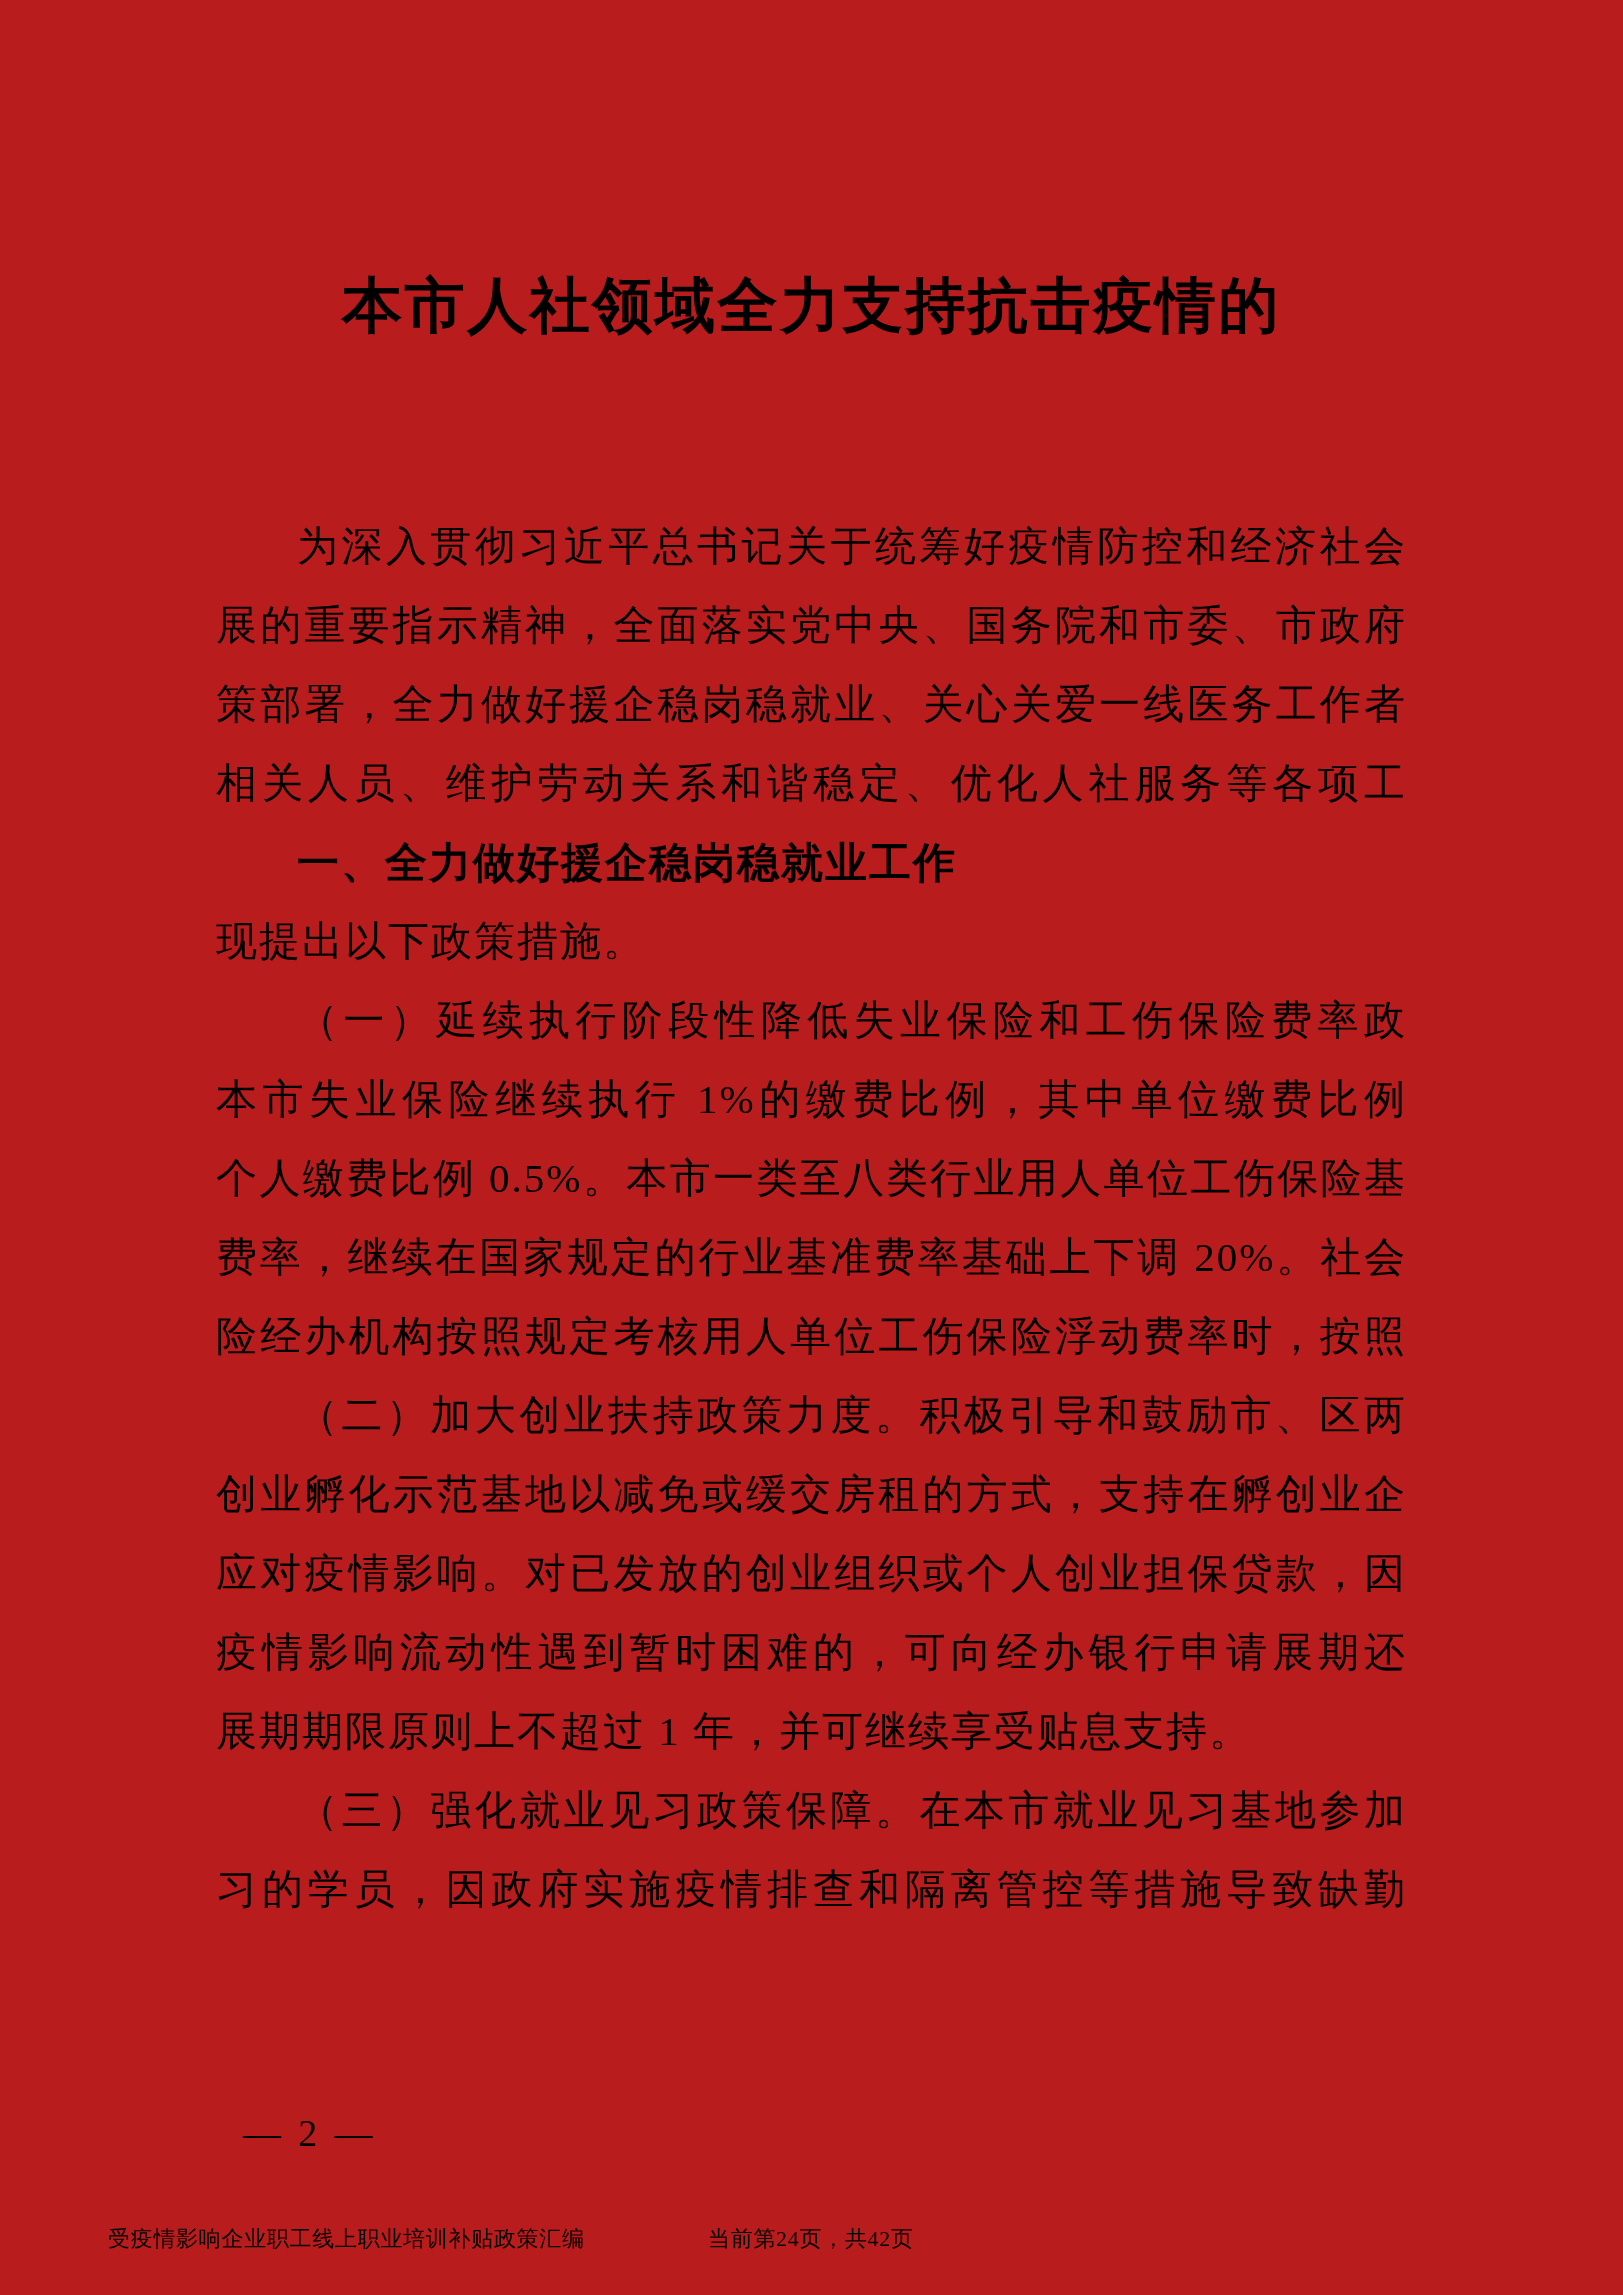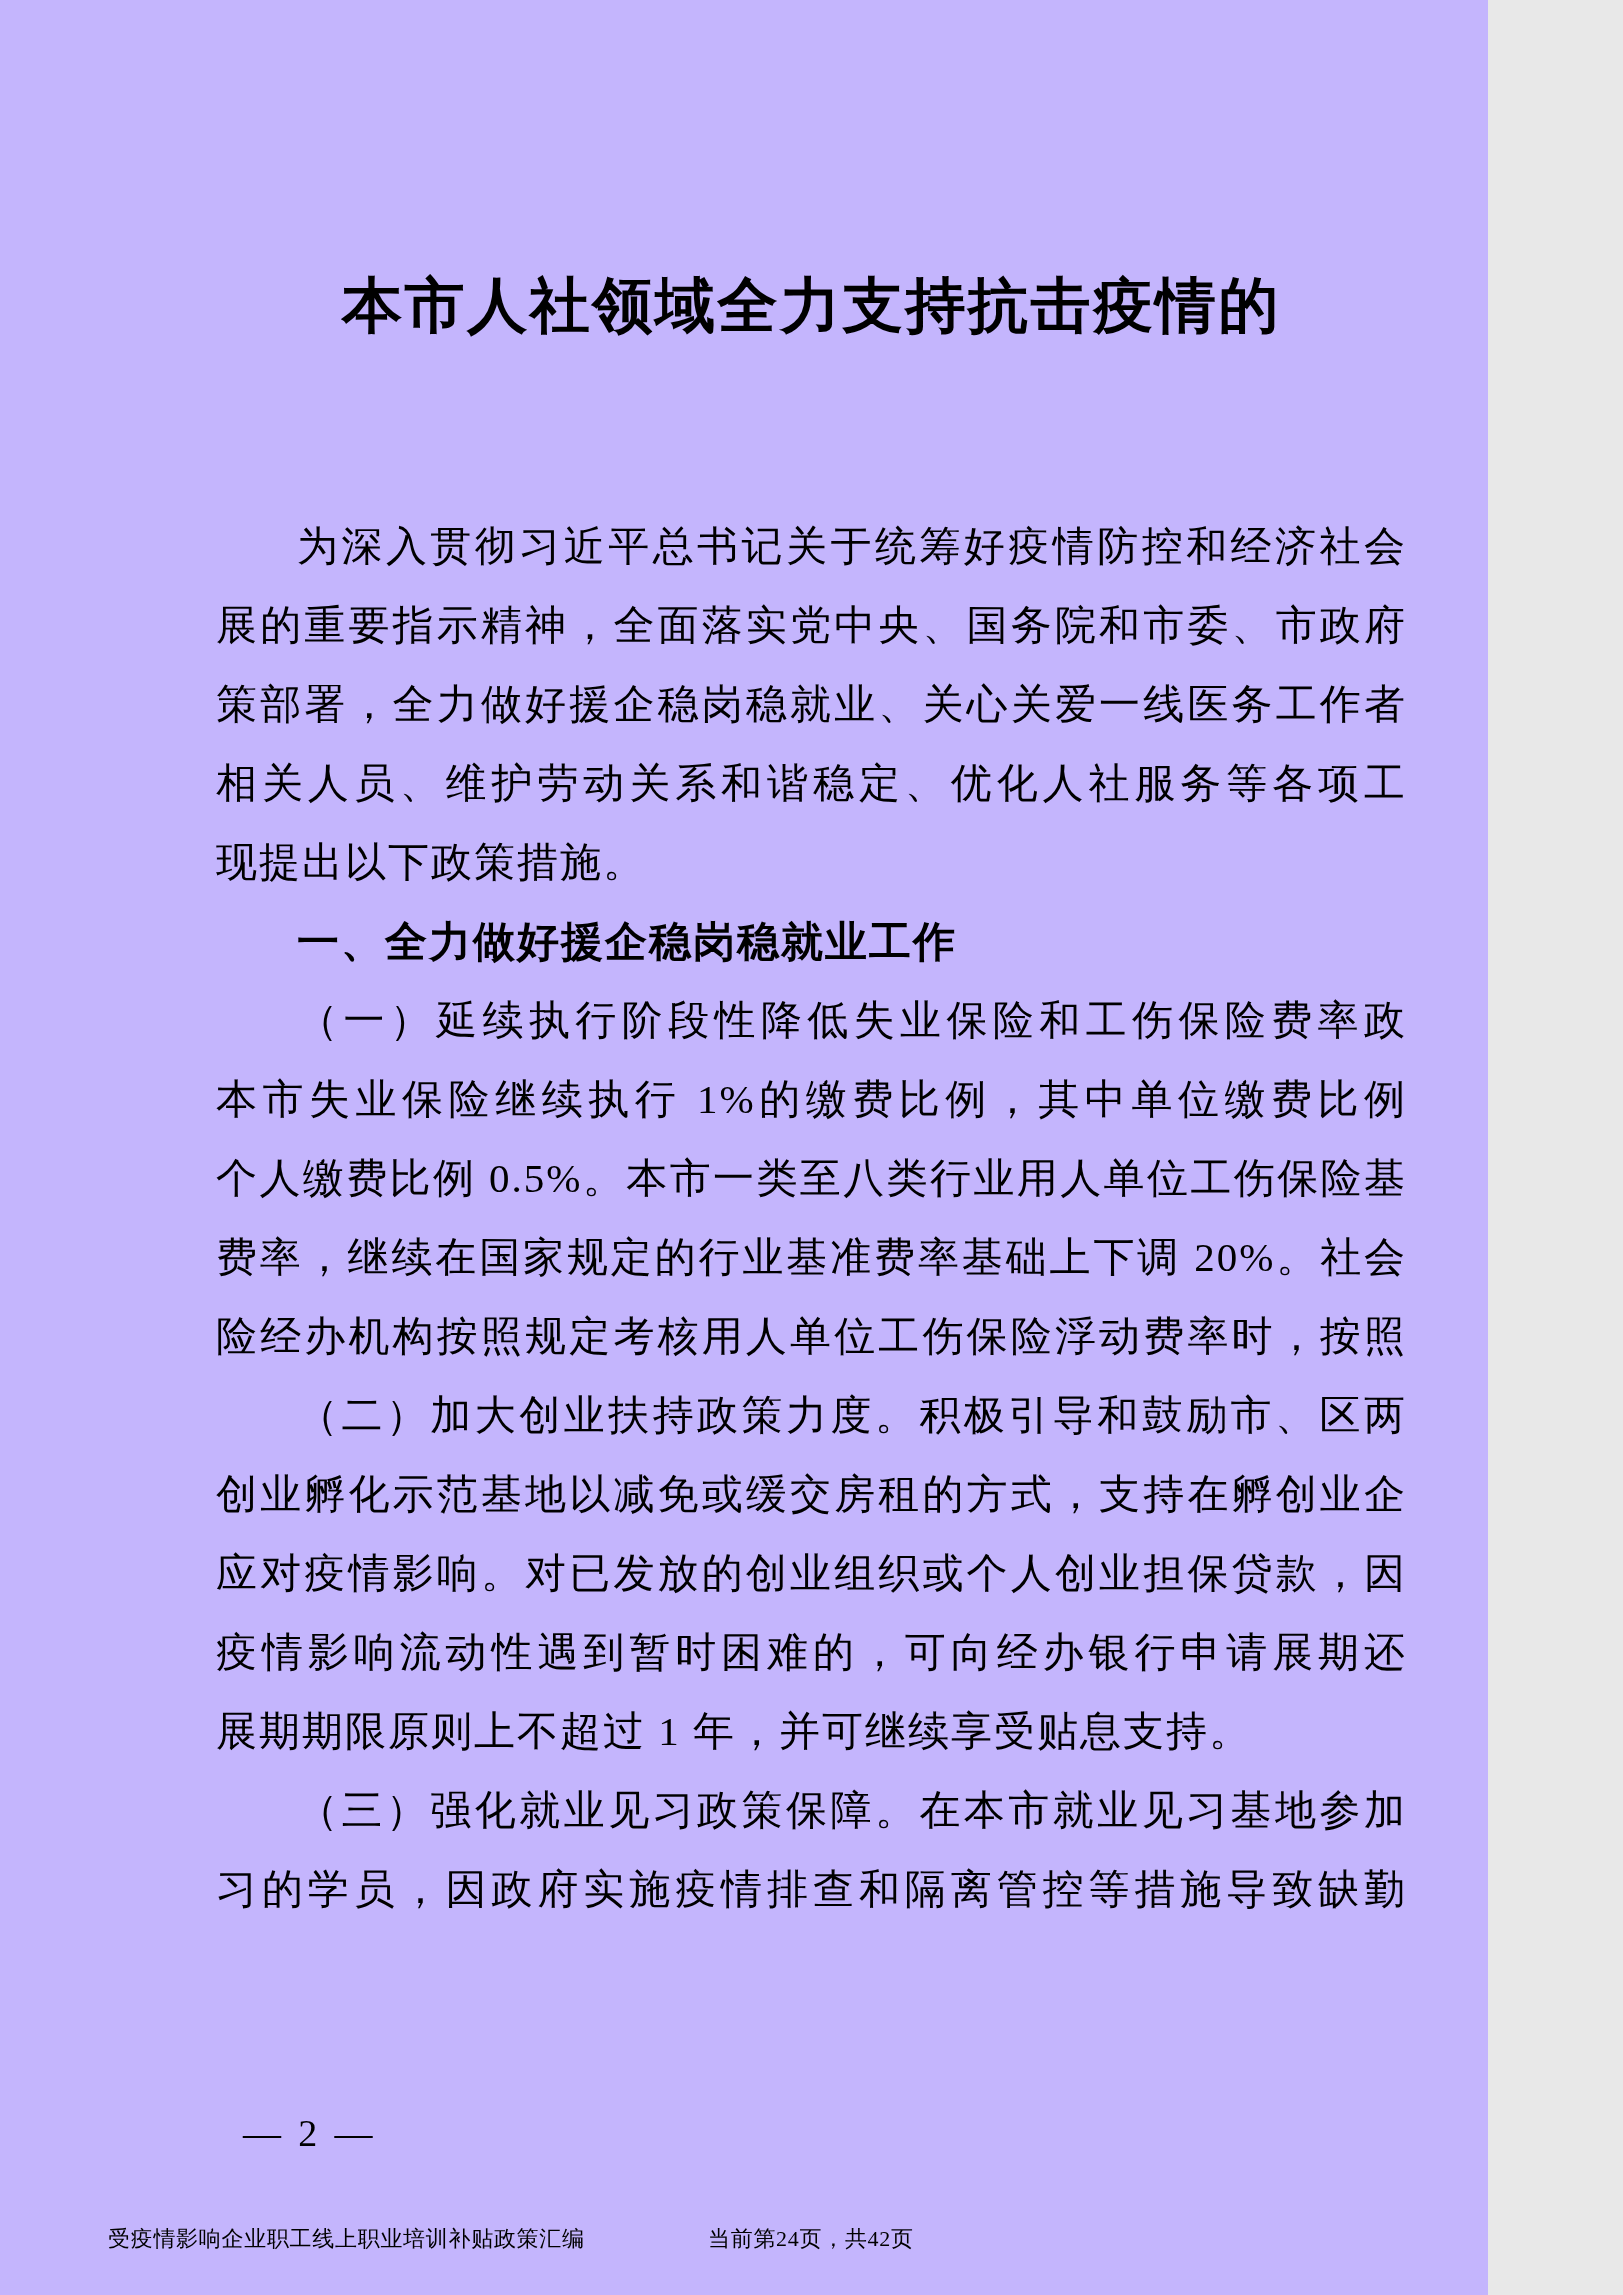--- a/index.html
+++ b/index.html
@@ -2,23 +2,23 @@
 <html style="font-size:10.5px"><head>
 <meta charset="utf-8">
 <style>
   html, body {
     margin: 0;
     padding: 0;
     background: #e8e8e8;
   }
   .page {
     position: relative;
-    width: 1488px;
+    width: 1623px;
     height: 2295px;
-    background: #c4b5fd;
+    background: #b91c1c;
     color: #000000;
     overflow: hidden;
     font-family: "Liberation Serif", "DejaVu Serif", serif;
     text-decoration: underline;
   }
   .doc-title {
     position: absolute;
     top: 266px;
     left: 0;
     width: 1623px;
@@ -101,22 +101,22 @@
 
   <div class="doc-title">
     <div>本市人社领域全力支持抗击疫情的</div>
   </div>
 
   <div class="body-block">
     <div class="line indent justify">为深入贯彻习近平总书记关于统筹好疫情防控和经济社会发</div>
     <div class="line justify">展的重要指示精神，全面落实党中央、国务院和市委、市政府决</div>
     <div class="line justify">策部署，全力做好援企稳岗稳就业、关心关爱一线医务工作者及</div>
     <div class="line justify">相关人员、维护劳动关系和谐稳定、优化人社服务等各项工作，</div>
+    <div class="line heading indent">一、全力做好援企稳岗稳就业工作</div>
     <div class="line">现提出以下政策措施。</div>
-    <div class="line heading indent">一、全力做好援企稳岗稳就业工作</div>
     <div class="line indent justify">（一）延续执行阶段性降低失业保险和工伤保险费率政策。</div>
     <div class="line justify">本市失业保险继续执行 1%的缴费比例，其中单位缴费比例 0.5%，</div>
     <div class="line justify">个人缴费比例 0.5%。本市一类至八类行业用人单位工伤保险基准</div>
     <div class="line justify">费率，继续在国家规定的行业基准费率基础上下调 20%。社会保</div>
     <div class="line justify">险经办机构按照规定考核用人单位工伤保险浮动费率时，按照调</div>
     <div class="line indent justify">（二）加大创业扶持政策力度。积极引导和鼓励市、区两级</div>
     <div class="line justify">创业孵化示范基地以减免或缓交房租的方式，支持在孵创业企业</div>
     <div class="line justify">应对疫情影响。对已发放的创业组织或个人创业担保贷款，因受</div>
     <div class="line justify">疫情影响流动性遇到暂时困难的，可向经办银行申请展期还款，</div>
     <div class="line">展期期限原则上不超过 1 年，并可继续享受贴息支持。</div>

